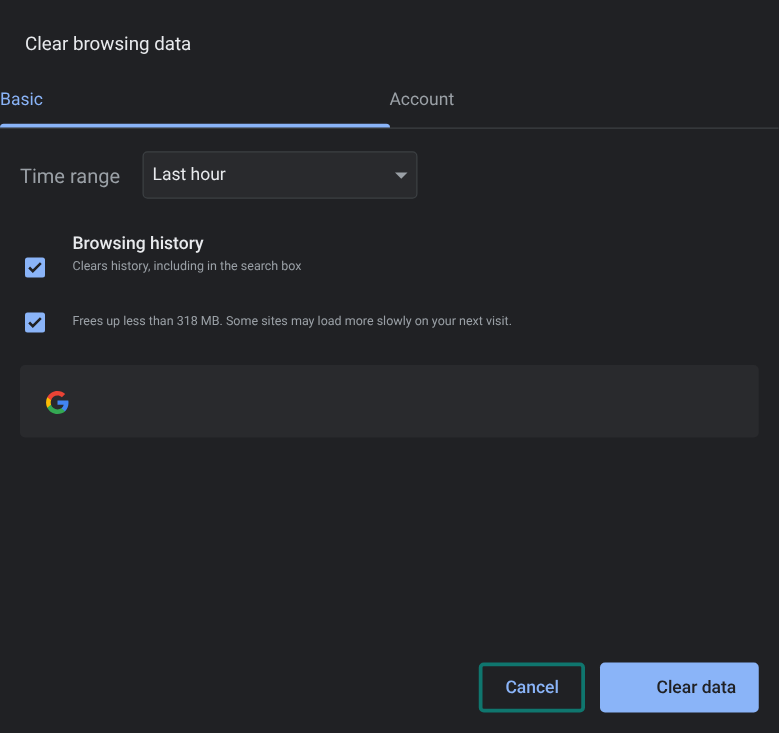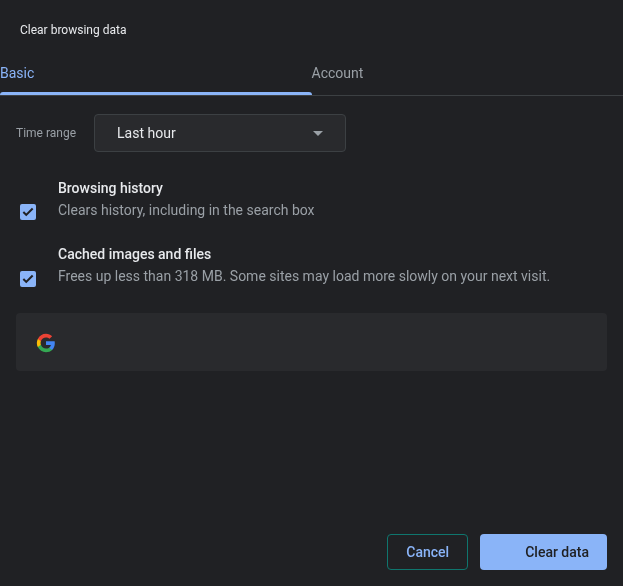--- a/index.html
+++ b/index.html
@@ -12,25 +12,24 @@
       background: #202124;
       color: #e8eaed;
       width: 623px;
       height: 586px;
       overflow: hidden;
     }
     .dialog {
       padding: 0;
     }
     .title {
-      font-size: 12px;
+      font-size: 15px;
       font-weight: 400;
-      padding: 2px 20px 14px 20px;
-      color: #e8eaed;
-      margin-top: 21px;
+      padding: 26px 20px 14px 20px;
+      color: #e8eaed;
     }
     .tabs {
       display: flex;
       border-bottom: 1px solid #3c4043;
     }
     .tab {
       flex: 1;
       padding: 14px 0;
       font-size: 14px;
       font-weight: 400;
@@ -54,32 +53,32 @@
     .content {
       padding: 18px 16px;
     }
     .time-range-row {
       display: flex;
       align-items: center;
       margin-bottom: 28px;
     }
     .time-range-label {
       color: #9aa0a6;
-      font-size: 12px;
+      font-size: 16px;
       margin-right: 18px;
     }
     .select {
       background: #292a2d;
       border: 1px solid #3c4043;
       border-radius: 4px;
-      padding: 10px 22px;
+      padding: 10px 7px;
       display: flex;
       align-items: center;
       justify-content: space-between;
-      width: 252px;
+      width: 220px;
       cursor: pointer;
       color: #e8eaed;
       font-size: 14px;
     }
     .select-arrow {
       width: 0;
       height: 0;
       border-left: 5px solid transparent;
       border-right: 5px solid transparent;
       border-top: 5px solid #9aa0a6;
@@ -110,21 +109,21 @@
     .checkbox-content {
       flex: 1;
     }
     .checkbox-title {
       font-size: 14px;
       font-weight: 500;
       color: #e8eaed;
       margin-bottom: 4px;
     }
     .checkbox-desc {
-      font-size: 14px;
+      font-size: 10px;
       color: #9aa0a6;
       line-height: 1.45;
     }
     .info-box {
       background: #292a2d;
       border-radius: 4px;
       padding: 18px 20px;
       display: flex;
       align-items: flex-start;
       margin-top: 6px;
@@ -159,21 +158,21 @@
       padding: 9px 18px;
       border-radius: 4px;
       font-size: 14px;
       font-weight: 500;
       cursor: pointer;
       border: none;
     }
     .btn-cancel {
       background: transparent;
       color: #8ab4f8;
-      border: 1px solid #0f766e;
+      border: 3px solid #0f766e;
     }
     .btn-primary {
       background: #8ab4f8;
       color: #202124;
       padding-left: 45px;
     }
   </style>
 </head>
 <body>
 
@@ -207,21 +206,20 @@
     </div>
 
 
     <div class="checkbox-item">
       <div class="checkbox">
         <svg viewBox="0 0 24 24" fill="none" stroke="#202124" stroke-width="3.5">
             <polyline points="20 6 9 17 4 12"></polyline>
           </svg>
       </div>
       <div class="checkbox-content">
-        <div class="checkbox-title">Cached images and files</div>
         <div class="checkbox-desc">Frees up less than 318 MB. Some sites may load more slowly on your next visit.</div>
       </div>
     </div>
 
     <div class="info-box">
       <svg class="google-icon" viewBox="0 0 24 24">
         <path fill="#4285F4" d="M22.56 12.25c0-.78-.07-1.53-.2-2.25H12v4.26h5.92c-.26 1.37-1.04 2.53-2.21 3.31v2.77h3.57c2.08-1.92 3.28-4.74 3.28-8.09z"></path>
         <path fill="#34A853" d="M12 23c2.97 0 5.46-.98 7.28-2.66l-3.57-2.77c-.98.66-2.23 1.06-3.71 1.06-2.86 0-5.29-1.93-6.16-4.53H2.18v2.84C3.99 20.53 7.7 23 12 23z"></path>
         <path fill="#FBBC05" d="M5.84 14.09c-.22-.66-.35-1.36-.35-2.09s.13-1.43.35-2.09V7.07H2.18C1.43 8.55 1 10.22 1 12s.43 3.45 1.18 4.93l2.85-2.22.81-.62z"></path>
         <path fill="#EA4335" d="M12 5.38c1.62 0 3.06.56 4.21 1.64l3.15-3.15C17.45 2.09 14.97 1 12 1 7.7 1 3.99 3.47 2.18 7.07l3.66 2.84c.87-2.6 3.3-4.53 6.16-4.53z"></path>

